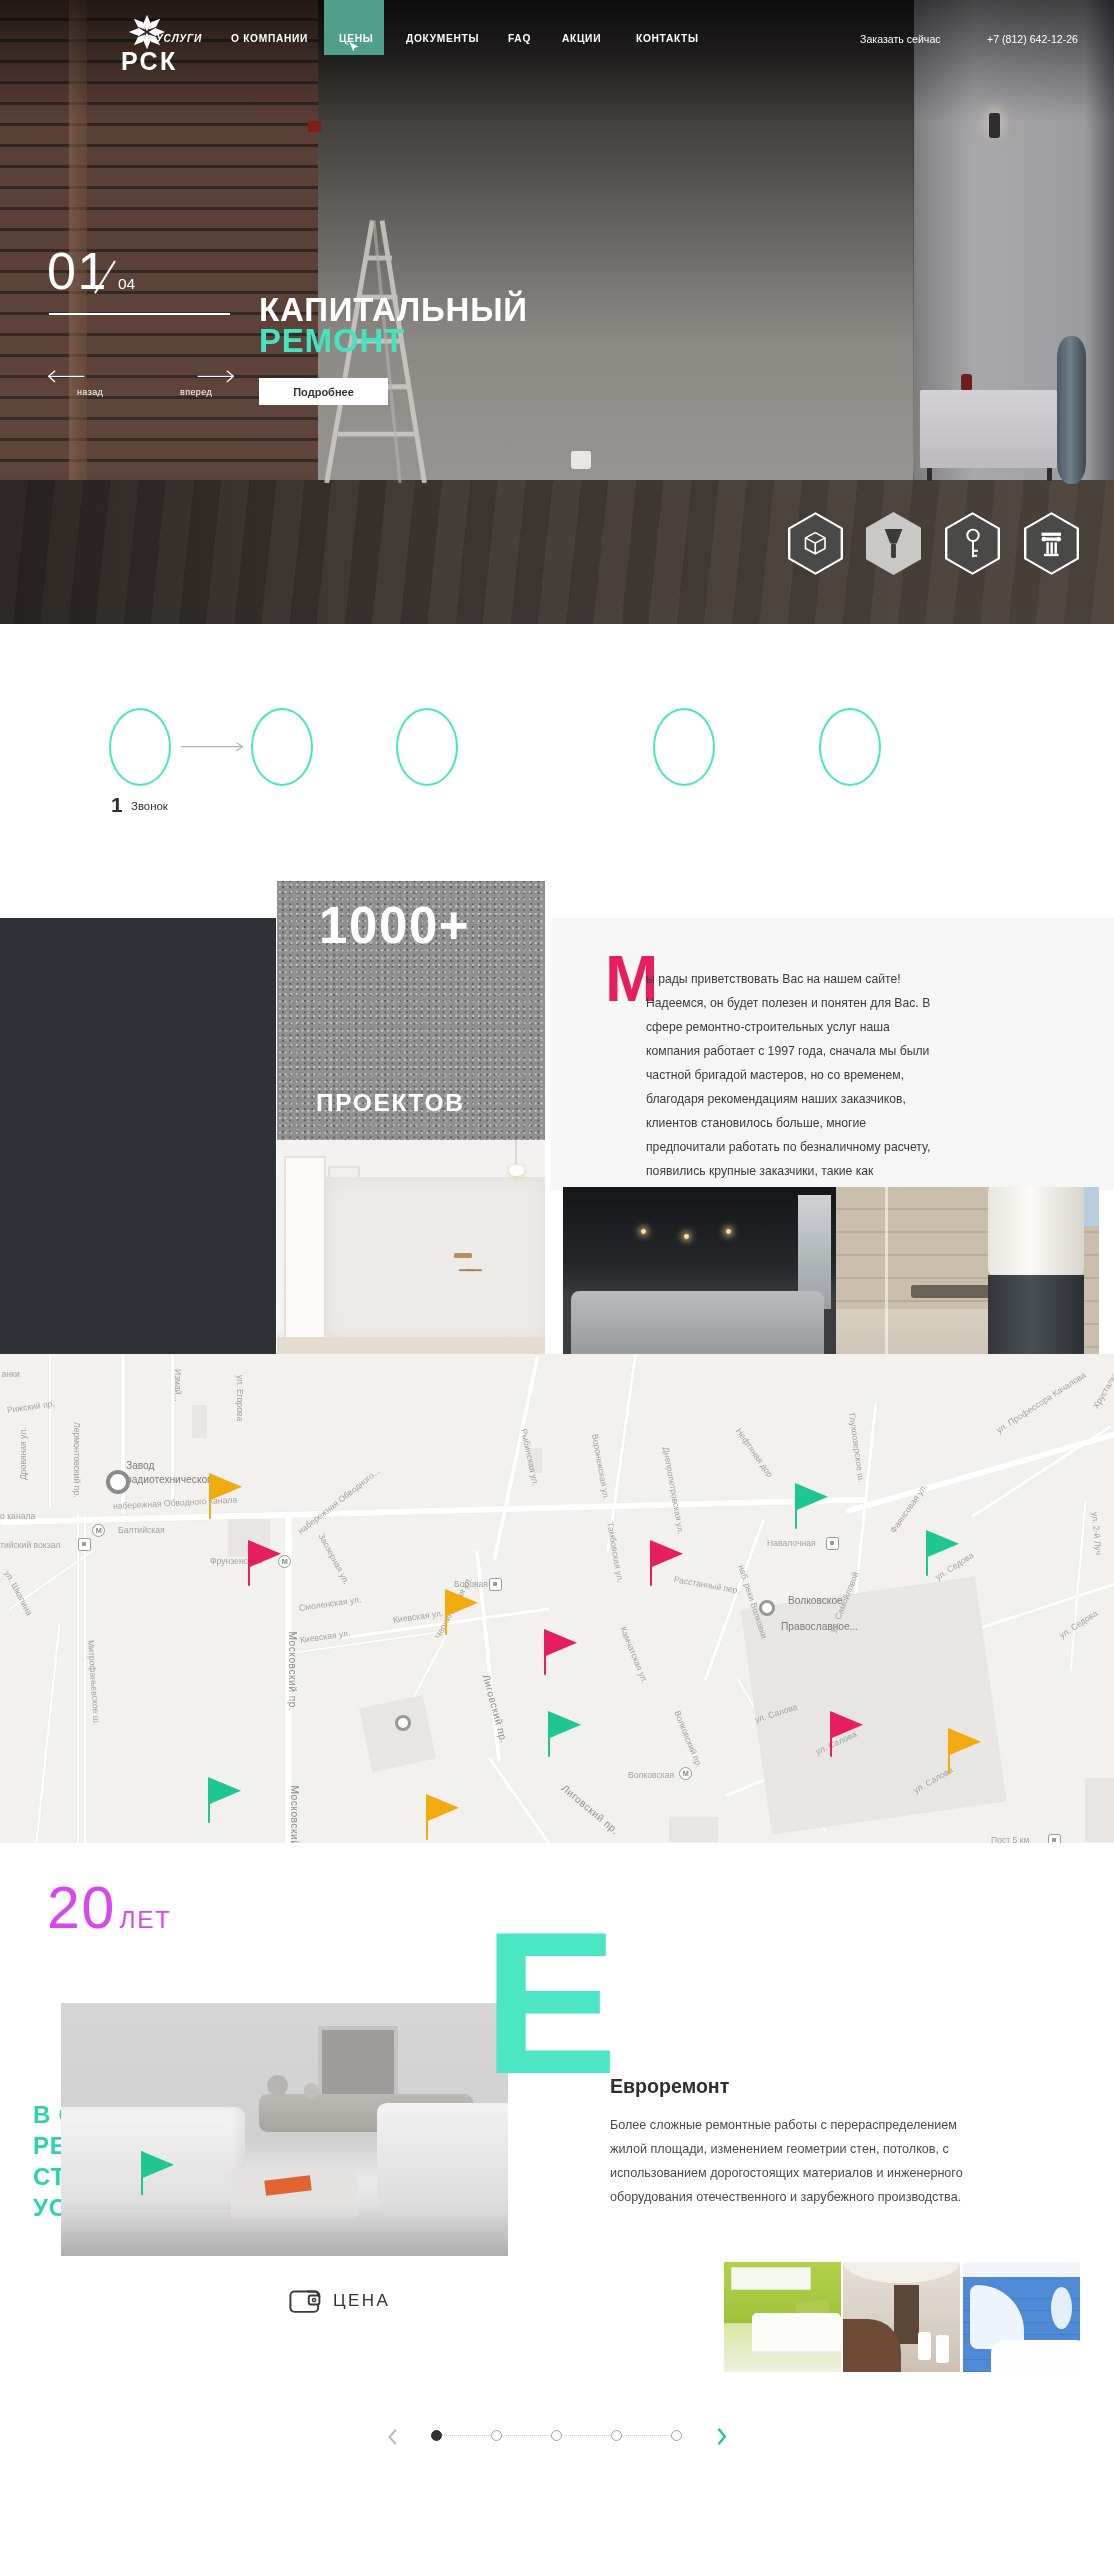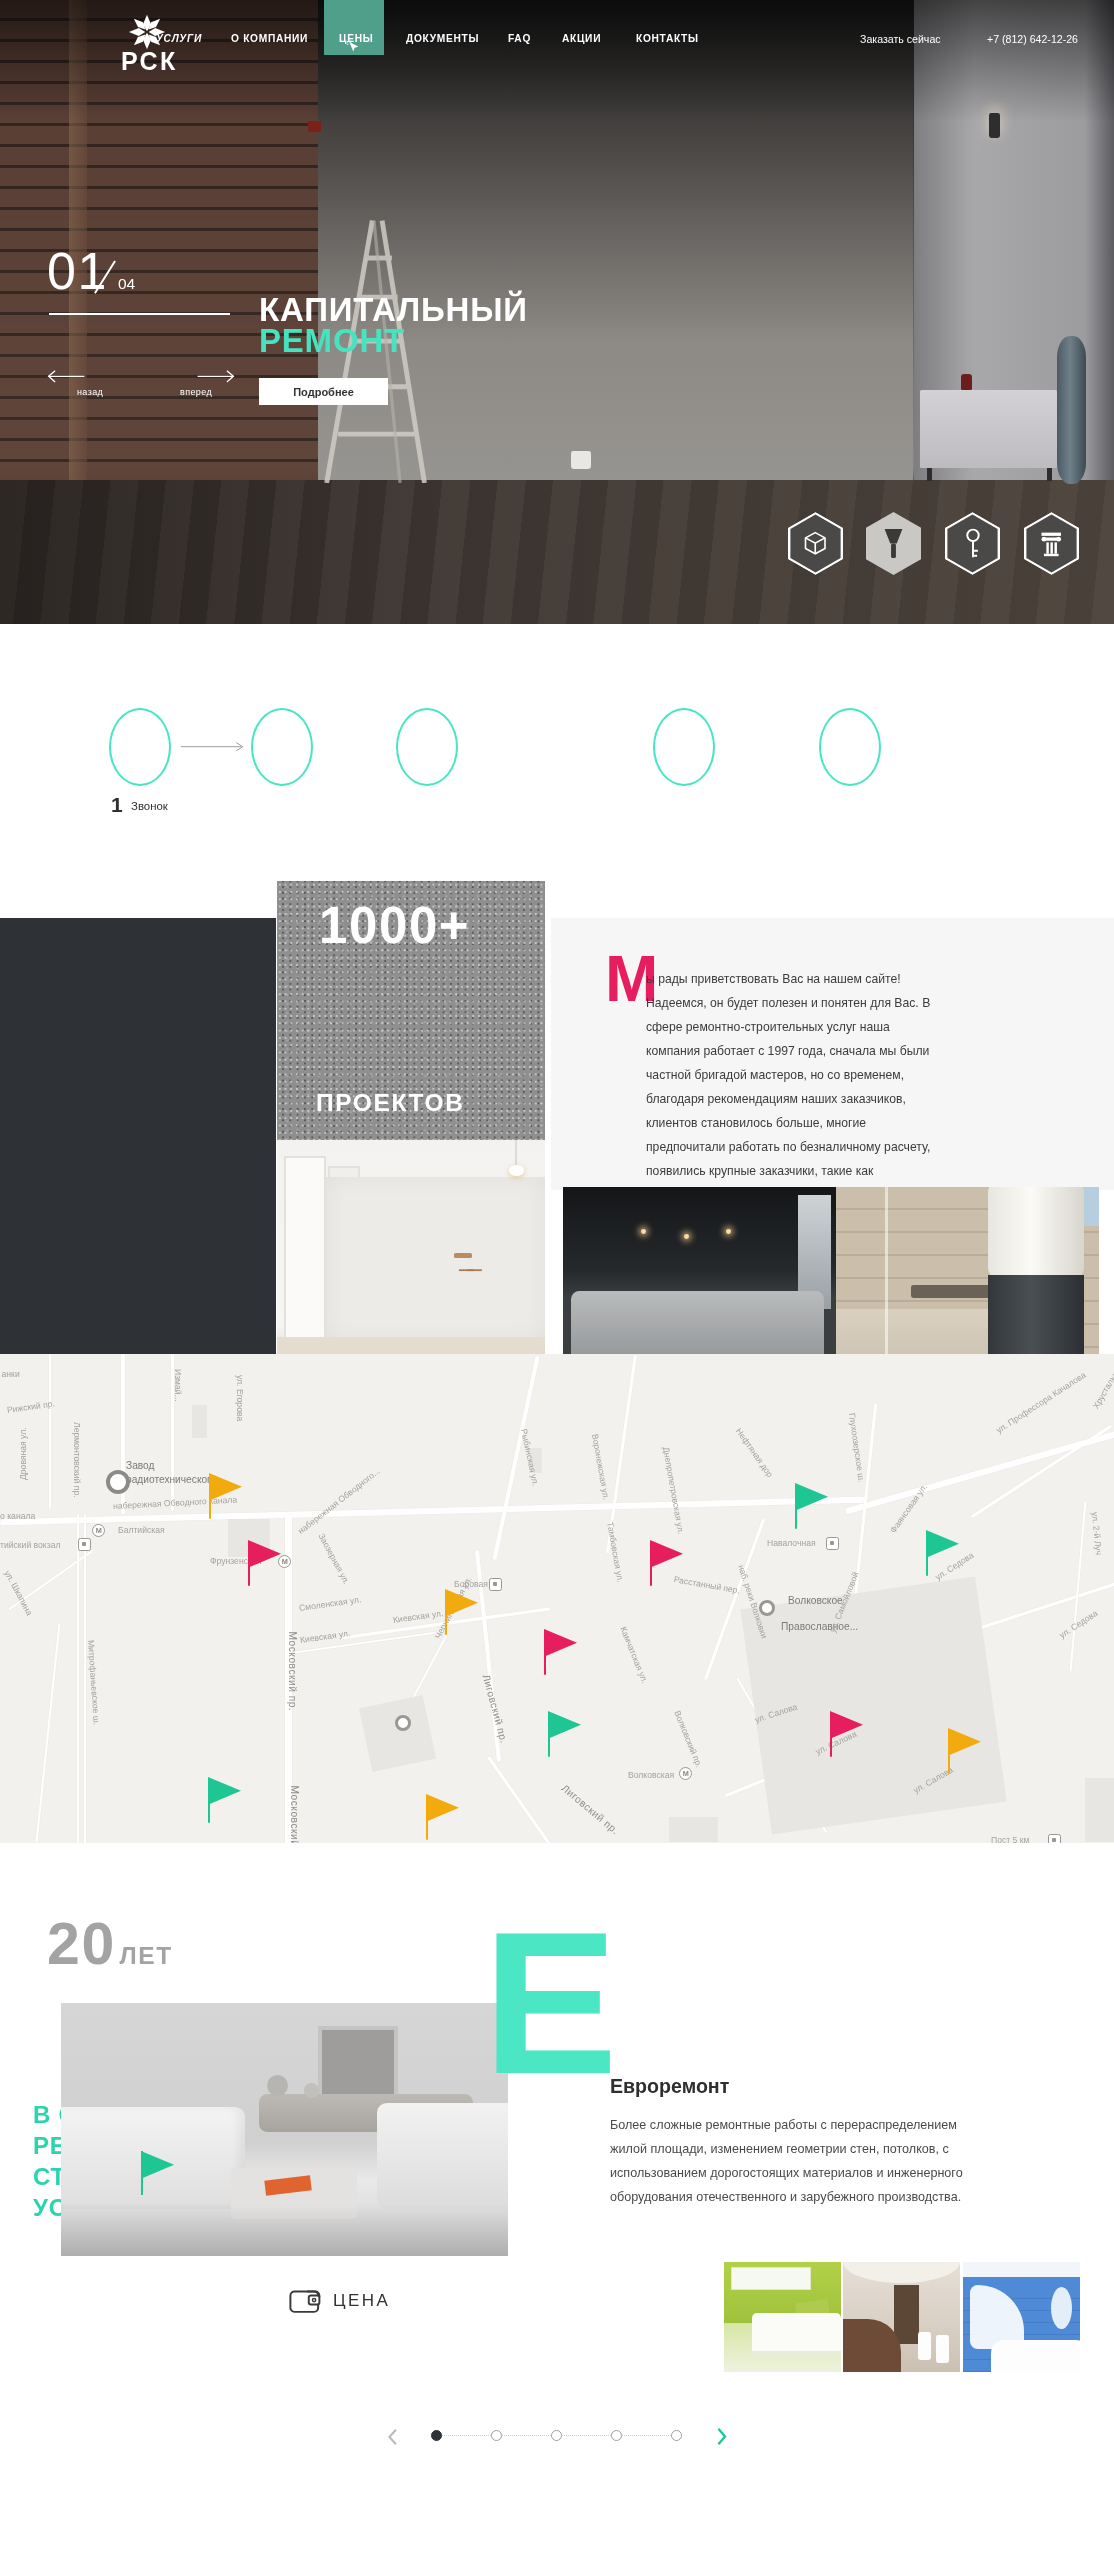--- a/index.html
+++ b/index.html
@@ -49,21 +49,21 @@
   .hexo .hexin{position:absolute;inset:0;clip-path:polygon(50% 0,100% 25%,100% 75%,50% 100%,0 75%,0 25%);background:#fff;}
   .hexo .hexin2{position:absolute;inset:2.4px;clip-path:polygon(50% 0,100% 25%,100% 75%,50% 100%,0 75%,0 25%);background:rgba(60,58,55,.92);}
   .hexfill{background:#c9c8c5;}
   
   .step-circle{top:708px;width:58px;height:74px;border:2.4px solid #45e6c4;border-radius:50%;background:#fff;}
   .step-num{left:111px;top:793px;color:#2f2f2f;font-size:21px;font-weight:bold;}
   .step-label{left:131px;top:800px;color:#2f2f2f;font-size:11.4px;}
   
   .about-lightband{left:551px;top:918px;width:563px;height:272px;background:#f7f6f6;}
   .darkblock{left:0;top:918px;width:276px;height:447px;background:#2e3237;}
-  .years{left:47px;top:992px;color:#a3a3a3;font-weight:bold;}
+  .years{left:47px;top:956px;color:#d946ef;font-weight:normal;}
   .years-num{font-size:59px;letter-spacing:1.6px;}
   .years-unit{font-size:24.5px;letter-spacing:1.6px;}
   .sphere{left:33px;top:1181px;color:#2bd3ae;font-size:24px;font-weight:bold;line-height:31px;white-space:pre-line;letter-spacing:0.8px;}
   .concrete{left:277px;top:881px;width:268px;height:259px;background:#8f8f8f;
     background-image:radial-gradient(rgba(255,255,255,.5) 0.8px,transparent 1.1px),radial-gradient(rgba(0,0,0,.38) 0.8px,transparent 1.1px),radial-gradient(rgba(255,255,255,.3) 0.8px,transparent 1.3px);
     background-size:5.7px 7.3px,7.3px 5.7px,10.6px 9px;background-position:0 0,2.4px 3.3px,4.9px 1.6px;}
   .projects-num{left:320px;top:896px;color:#fff;font-size:51px;font-weight:bold;letter-spacing:1.6px;}
   .projects-label{left:316px;top:1089px;color:#fff;font-size:24.5px;font-weight:bold;letter-spacing:1.6px;}
   .dropcap{left:605px;top:953px;color:#e61e5f;font-size:64px;font-weight:bold;line-height:52px;}
   .about-text{left:646px;top:967px;width:295px;color:#3c3c3c;font-size:12.2px;line-height:24px;}

